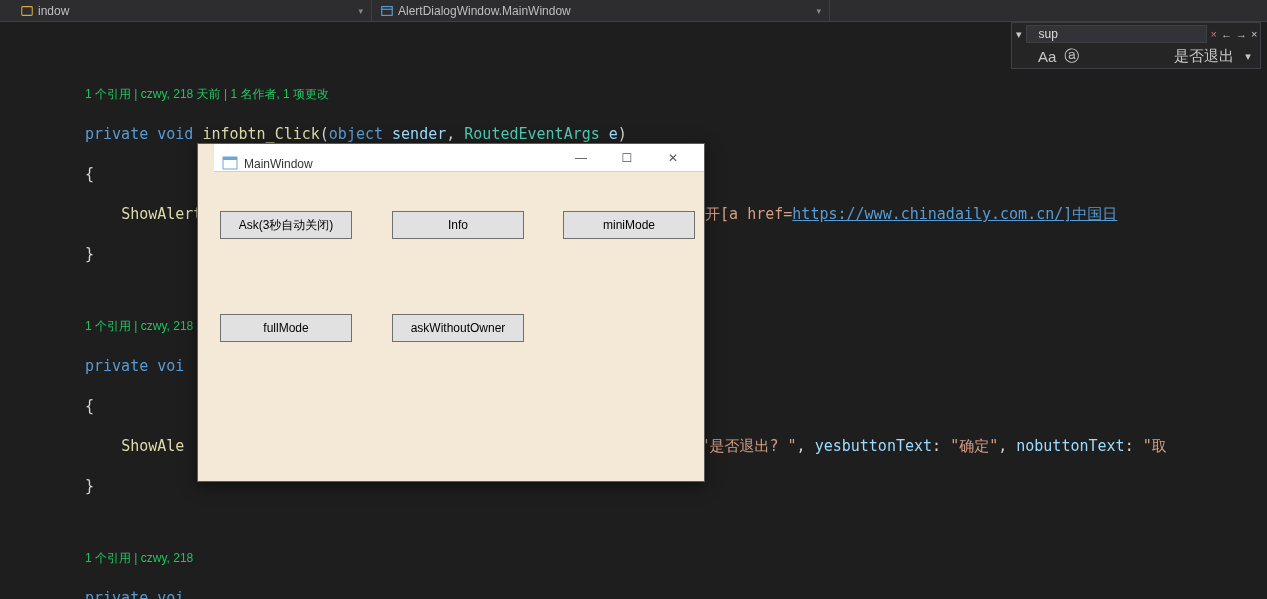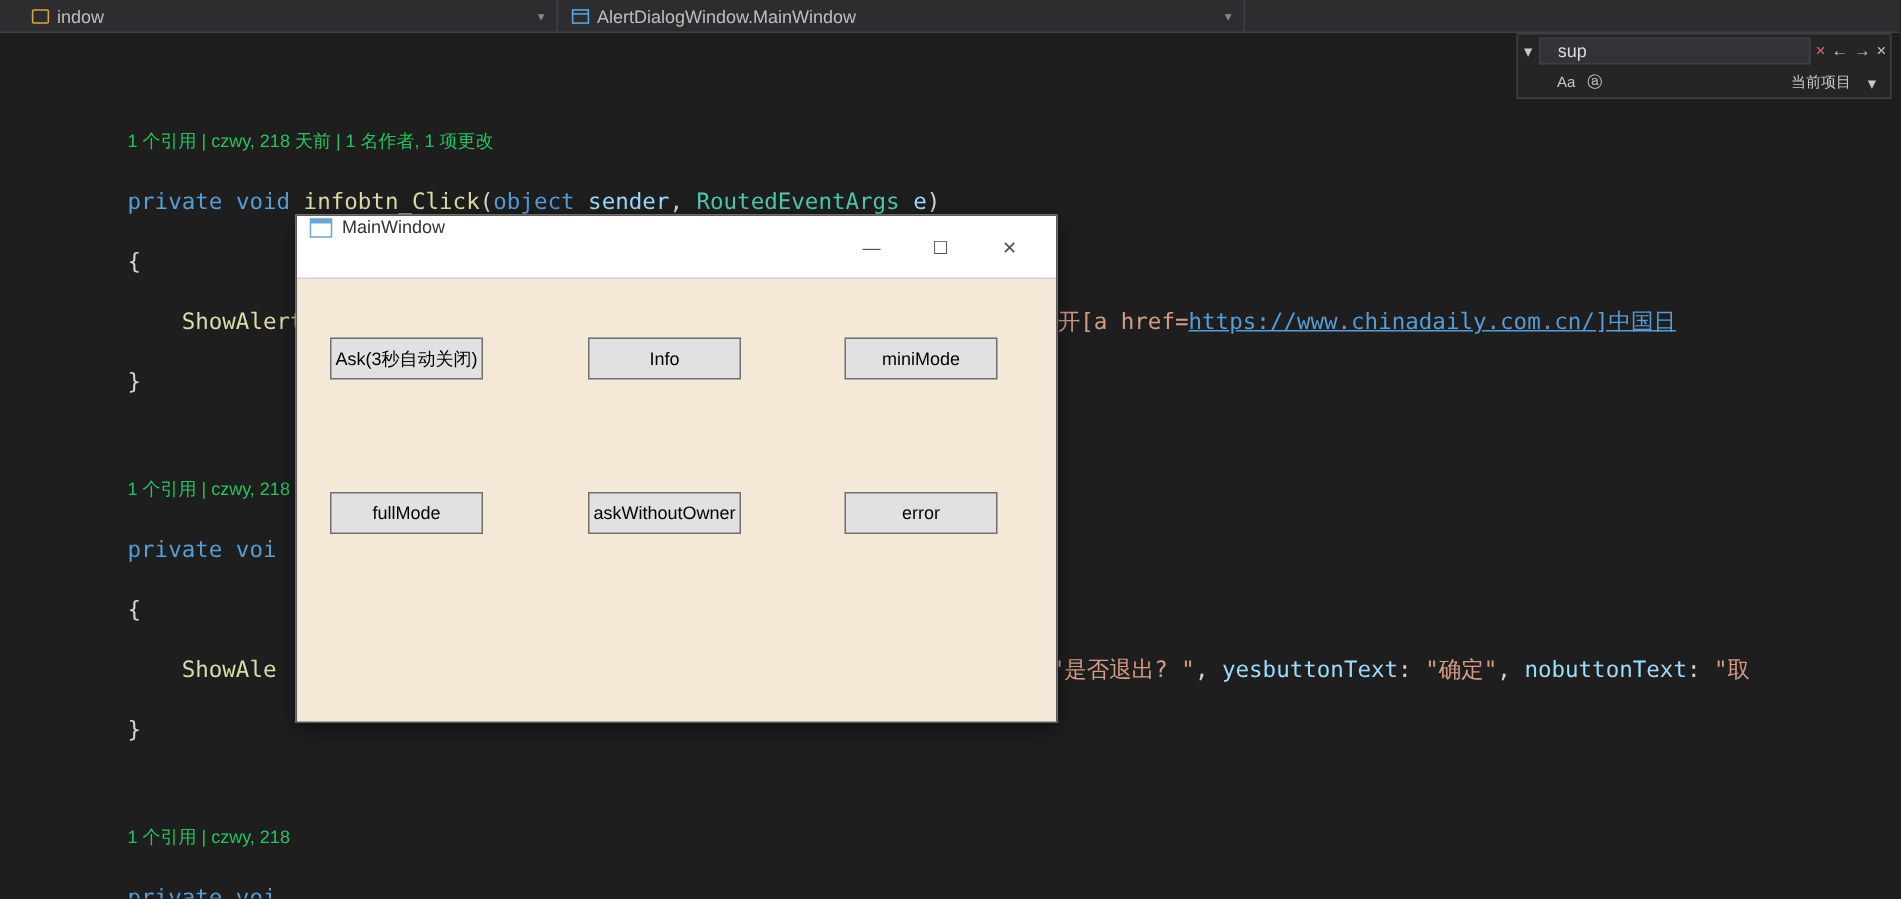--- a/index.html
+++ b/index.html
@@ -58,21 +58,21 @@
   .find-input {
     flex:1;
     background:#333337;
     border:1px solid #3f3f46;
     color:#ddd;
     font-size:12px;
     padding:1px 12px;
     height:18px;
   }
   .find-btn { width:16px;height:16px; color:#c8c8c8; display:flex;align-items:center;justify-content:center; font-size:11px;}
-  .find-tool { color:#c8c8c8; font-size:10px; padding:0 2px; }
+  .find-tool { color:#c8c8c8; font-size:15px; padding:0 2px; }
 
   
   .editor {
     padding: 30px 0 0 85px;
     font-size: 15px;
     line-height: 20px;
     white-space: pre;
     font-family: Consolas, "Microsoft YaHei", monospace;
   }
   .codelens {
@@ -94,39 +94,40 @@
     position: absolute;
     left: 197px; top: 143px;
     width: 508px; height: 339px;
     background: #f4e8d6;
     border: 1px solid #5a5a5a;
     box-shadow: 0 4px 14px rgba(0,0,0,0.5);
     z-index: 5;
     font-family: "Segoe UI","Microsoft YaHei",sans-serif;
   }
   .wpf-titlebar {
-    height: 42px;
+    height: 28px;
     background: #fff;
     border-bottom: 1px solid #d0d0d0;
     display:flex;
-    align-items:flex-start;
+    align-items:flex-end;
     padding: 0 8px;
     font-size:12px;
     color:#333;
+    margin-left:16px;
   }
   .wpf-titlebar .wpf-icon { width:16px;height:16px; margin-right:6px; }
   .wpf-titlebar .spacer { flex:1; }
   .wpf-titlebar .winbtn { width:46px;height:100%;display:flex;align-items:center;justify-content:center;color:#555;font-family:sans-serif; }
   .wpf-body {
     position:relative;
     height: calc(100% - 30px);
   }
   .wpf-btn {
     position:absolute;
-    width:102px; height:28px;
+    width:132px; height:28px;
     background:#e1e1e1;
     border:1px solid #707070;
     font-size:12px;
     display:flex;align-items:center;justify-content:center;
     color:#000;
   }
 </style>
 </head>
 <body>
 
@@ -161,21 +162,21 @@
     <span class="find-btn" style="color:#e06c75;">×</span>
     <span class="find-btn">←</span>
     <span class="find-btn">→</span>
     <span class="find-btn">×</span>
   </div>
   <div class="find-row">
     <span style="width:16px;"></span>
     <span class="find-tool">Aa</span>
     <span class="find-tool">ⓐ</span>
     <span style="flex:1"></span>
-    <span class="find-tool">当前项目</span>
+    <span class="find-tool">是否退出</span>
     <span class="find-btn">▾</span>
   </div>
 </div>
 
 <div class="editor">
 <div class="codelens">1 个引用 | czwy, 218 天前 | 1 名作者, 1 项更改</div>
 <div><span class="kw">private</span> <span class="kw">void</span> <span class="method">infobtn_Click</span>(<span class="kw">object</span> <span class="param">sender</span>, <span class="type">RoutedEventArgs</span> <span class="param">e</span>)</div>
 <div>{</div>
 <div>    <span class="method">ShowAlertDialog</span>(<span class="type">AlertDialogMode</span>.<span class="enummem">Normal</span>, <span class="type">AlertDialogType</span>.<span class="enummem">Info</span>, <span class="str">"打开[a href=</span><span class="link">https://www.chinadaily.com.cn/]中国日</span></div>
 <div>}</div>
@@ -217,15 +218,14 @@
     <span class="winbtn">—</span>
     <span class="winbtn">☐</span>
     <span class="winbtn">✕</span>
   </div>
   <div class="wpf-body">
     <div class="wpf-btn" style="left:22px; top:39px;">Ask(3秒自动关闭)</div>
     <div class="wpf-btn" style="left:194px;top:39px;">Info</div>
     <div class="wpf-btn" style="left:365px;top:39px;">miniMode</div>
     <div class="wpf-btn" style="left:194px;top:142px;">askWithoutOwner</div>
     <div class="wpf-btn" style="left:22px; top:142px;">fullMode</div>
-    <div class="wpf-btn" style="left:365px;top:142px;">error</div>
   </div>
 </div>
 
 </body></html>

